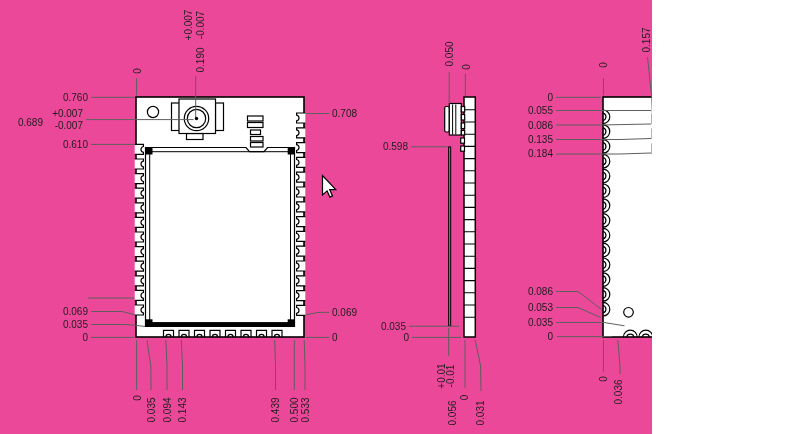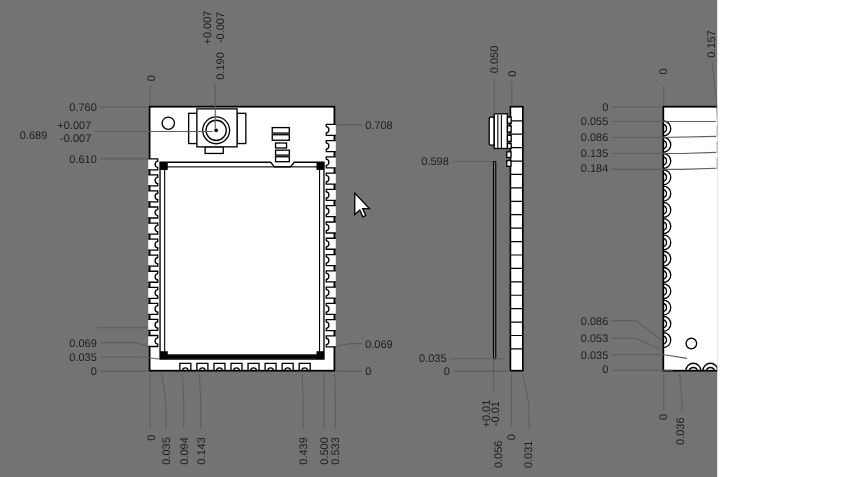--- a/index.html
+++ b/index.html
@@ -1,16 +1,16 @@
 <!DOCTYPE html>
 <html><head>
 <meta charset="utf-8">
 <style>
   html,body{margin:0;padding:0;background:#ffffff;}
-  #stage{position:relative;width:652px;height:434px;background:#737373;overflow:hidden;text-align:center;}
+  #stage{position:relative;width:652px;height:434px;background:#ec4899;overflow:hidden;text-align:center;}
   svg text{font-family:"Liberation Sans","DejaVu Sans",sans-serif;font-size:10px;fill:#1d1d1d;}
   .ln{fill:none;stroke:#000000;stroke-width:1.2;}
   .out{fill:#ffffff;stroke:#000000;stroke-width:1.6;}
   .thin{fill:#ffffff;stroke:#000000;stroke-width:1.2;}
   .dim{fill:none;stroke:#5e5e5e;stroke-width:1;}
 </style>
 </head>
 <body>
 
 <div id="stage">

